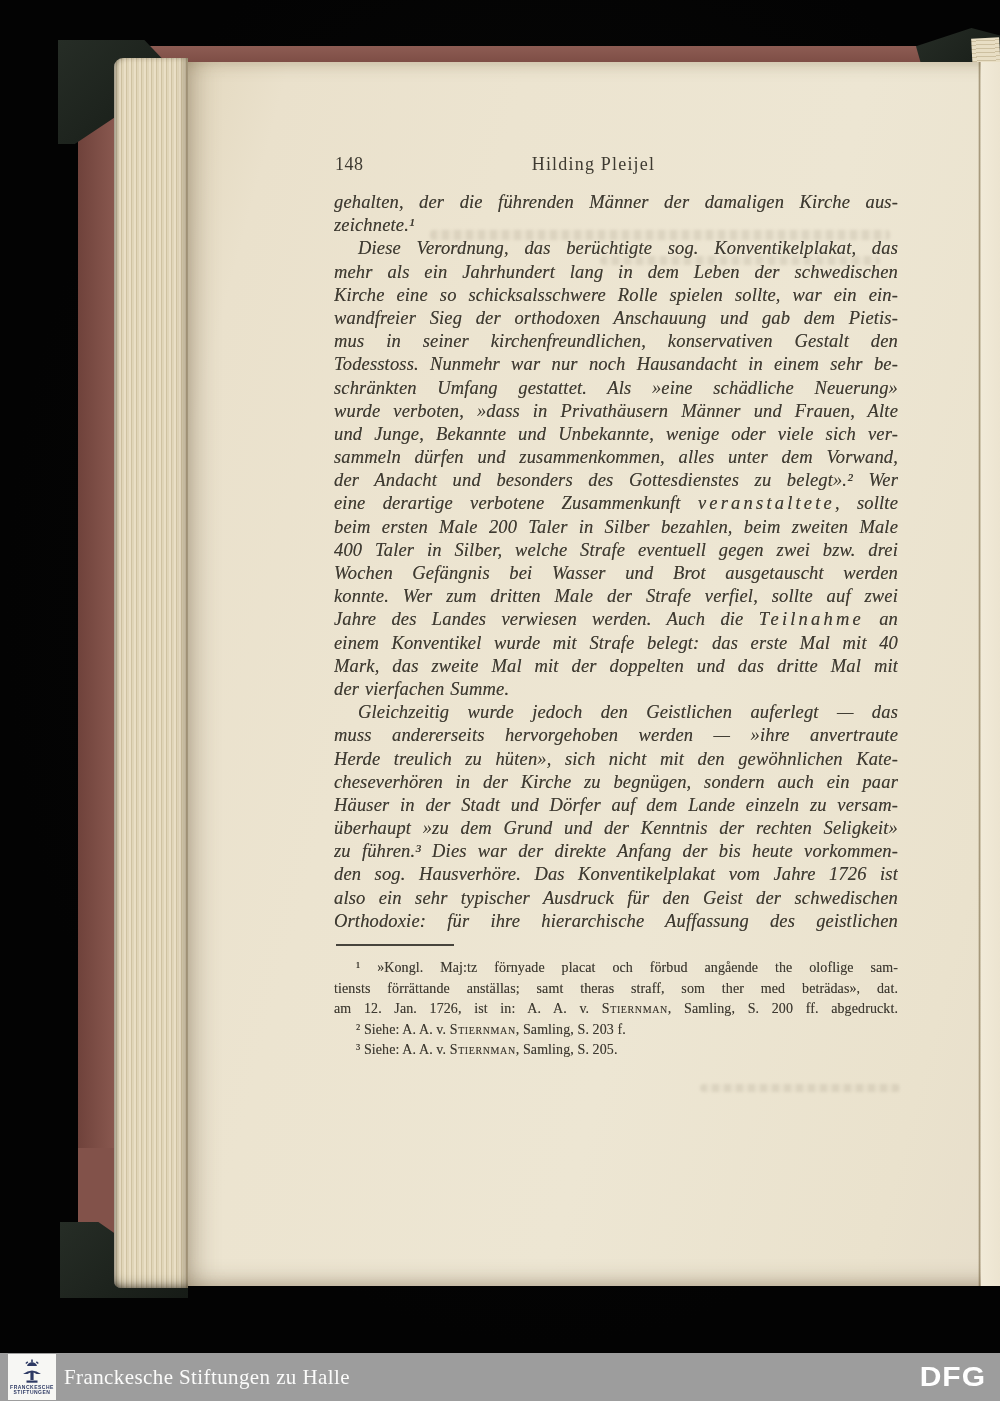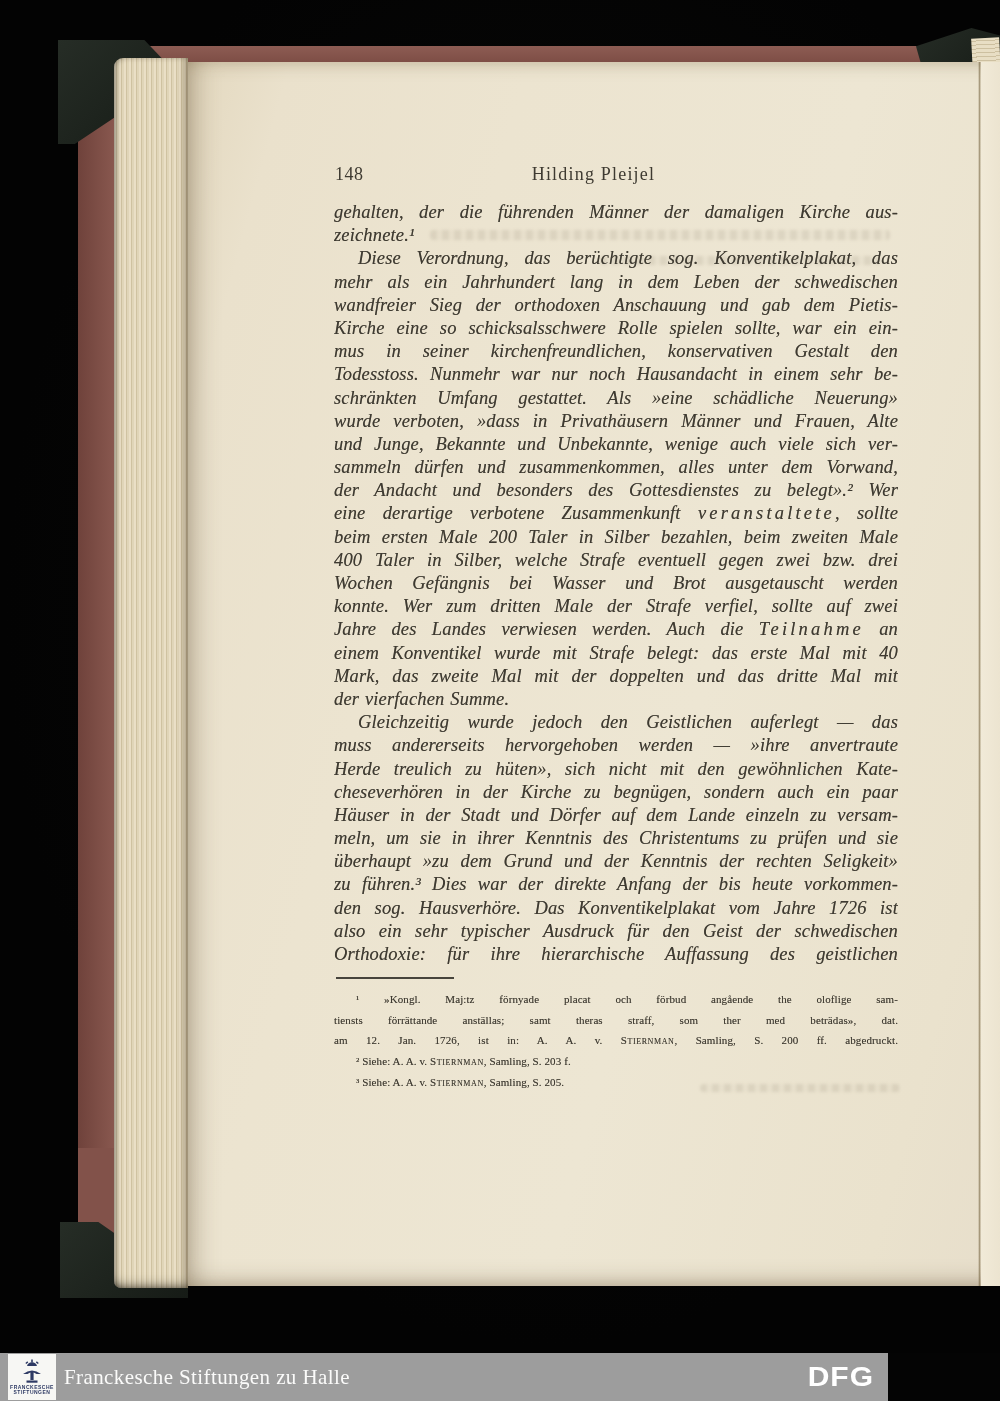--- a/index.html
+++ b/index.html
@@ -32,37 +32,37 @@
   .page{position:absolute;left:188px;top:62px;width:812px;height:1224px;
     background:linear-gradient(105deg,#e3d8bf 0%,#eae1cc 9%,var(--page) 30%,#ede6d3 60%,#eae2cd 88%,#e7decb 100%);
     box-shadow:inset 22px 0 26px -16px rgba(90,70,40,.35), inset 0 14px 18px -14px rgba(120,100,60,.35), inset 0 -16px 22px -14px rgba(90,70,40,.4);}
   .fold{position:absolute;left:790px;top:0;width:3px;height:100%;background:linear-gradient(90deg,rgba(120,100,60,.0),rgba(110,92,55,.55),rgba(120,100,60,.05));}
   .fold-right{position:absolute;left:793px;top:0;width:19px;height:100%;background:linear-gradient(90deg,#f1ead8,#ece4d0);}
 
   .ghost{position:absolute;border-radius:4px;filter:blur(1.6px);
     background:repeating-linear-gradient(90deg,rgba(75,62,42,.10) 0 7px,rgba(75,62,42,.02) 7px 12px);}
 
   
-  .content{position:absolute;left:146px;top:102px;width:564px;color:var(--text);}
+  .content{position:absolute;left:146px;top:92px;width:564px;color:var(--text);}
   .pagehead{position:relative;height:24px;font-size:18px;letter-spacing:.5px;}
   .pagenum{position:absolute;left:1px;top:0;}
   .runhead{position:absolute;left:46%;transform:translateX(-50%);top:0;letter-spacing:1.2px;}
   .bodytext{margin-top:14px;font-style:italic;}
   .line{height:23.2px;font-size:18.5px;letter-spacing:.15px;word-spacing:1px;white-space:normal;overflow:hidden;text-shadow:0 0 .5px rgba(62,58,49,.55);}
   .just{text-align:justify;text-align-last:justify;}
   .ind{text-indent:24px;}
   .spaced{letter-spacing:3.2px;}
   .sc{font-variant:small-caps;letter-spacing:.6px;}
   .fnrule{margin:10px 0 0 2px;width:118px;border-top:2px solid #47443c;}
   .footnotes{margin-top:14px;}
-  .fline{height:20.6px;font-size:11px;letter-spacing:.1px;text-shadow:0 0 .4px rgba(62,58,49,.5);}
+  .fline{height:20.6px;font-size:14px;letter-spacing:.1px;text-shadow:0 0 .4px rgba(62,58,49,.5);}
   .fline.ind{text-indent:22px;}
 
   
-  .bar{position:absolute;left:0;top:1353px;width:888px;height:48px;background:var(--bar);display:flex;align-items:center;}
+  .bar{position:absolute;left:0;top:1353px;width:1000px;height:48px;background:var(--bar);display:flex;align-items:center;}
   .logobox{position:absolute;left:8px;top:1px;width:48px;height:46px;background:#f7f7f4;display:flex;flex-direction:column;align-items:center;justify-content:center;cursor:pointer;}
   .logotext{font-family:"Liberation Sans",sans-serif;font-weight:bold;font-size:5px;line-height:5px;letter-spacing:.5px;color:var(--navy);text-align:center;}
   .inst{position:absolute;left:64px;font-size:21px;color:#fbfbfa;letter-spacing:.4px;}
   .dfg{position:absolute;right:14px;font-family:"Liberation Sans",sans-serif;font-weight:800;font-size:30px;letter-spacing:1px;color:#fff;transform:scaleY(.95);cursor:pointer;}
 </style>
 </head>
 <body>
 
 <div class="stage">
   <div class="cover-top"></div>
@@ -85,44 +85,43 @@
     <div class="content">
       <div class="pagehead">
         <span class="pagenum">148</span>
         <span class="runhead">Hilding Pleijel</span>
       </div>
       <div class="bodytext" id="bodytext">
           <div class="line just">gehalten, der die führenden Männer der damaligen Kirche aus-</div>
           <div class="line">zeichnete.¹</div>
           <div class="line just ind">Diese Verordnung, das berüchtigte sog. Konventikelplakat, das</div>
           <div class="line just">mehr als ein Jahrhundert lang in dem Leben der schwedischen</div>
+          <div class="line just">Kirche eine so schicksalsschwere Rolle spielen sollte, war ein ein-</div>
           <div class="line just">wandfreier Sieg der orthodoxen Anschauung und gab dem Pietis-</div>
-          <div class="line just">Kirche eine so schicksalsschwere Rolle spielen sollte, war ein ein-</div>
           <div class="line just">mus in seiner kirchenfreundlichen, konservativen Gestalt den</div>
           <div class="line just">Todesstoss. Nunmehr war nur noch Hausandacht in einem sehr be-</div>
           <div class="line just">schränkten Umfang gestattet. Als »eine schädliche Neuerung»</div>
           <div class="line just">wurde verboten, »dass in Privathäusern Männer und Frauen, Alte</div>
-          <div class="line just">und Junge, Bekannte und Unbekannte, wenige auch viele sich ver-</div>
+          <div class="line just">und Junge, Bekannte und Unbekannte, wenige oder viele sich ver-</div>
           <div class="line just">sammeln dürfen und zusammenkommen, alles unter dem Vorwand,</div>
           <div class="line just">der Andacht und besonders des Gottesdienstes zu belegt».² Wer</div>
           <div class="line just">eine derartige verbotene Zusammenkunft <span class="spaced">veranstaltete</span>, sollte</div>
           <div class="line just">beim ersten Male 200 Taler in Silber bezahlen, beim zweiten Male</div>
           <div class="line just">400 Taler in Silber, welche Strafe eventuell gegen zwei bzw. drei</div>
           <div class="line just">Wochen Gefängnis bei Wasser und Brot ausgetauscht werden</div>
           <div class="line just">konnte. Wer zum dritten Male der Strafe verfiel, sollte auf zwei</div>
           <div class="line just">Jahre des Landes verwiesen werden. Auch die <span class="spaced">Teilnahme</span> an</div>
           <div class="line just">einem Konventikel wurde mit Strafe belegt: das erste Mal mit 40</div>
           <div class="line just">Mark, das zweite Mal mit der doppelten und das dritte Mal mit</div>
           <div class="line">der vierfachen Summe.</div>
           <div class="line just ind">Gleichzeitig wurde jedoch den Geistlichen auferlegt — das</div>
           <div class="line just">muss andererseits hervorgehoben werden — »ihre anvertraute</div>
           <div class="line just">Herde treulich zu hüten», sich nicht mit den gewöhnlichen Kate-</div>
           <div class="line just">cheseverhören in der Kirche zu begnügen, sondern auch ein paar</div>
           <div class="line just">Häuser in der Stadt und Dörfer auf dem Lande einzeln zu versam-</div>
-          <div class="line just">meln, um sie in ihrer Kenntnis des Christentums zu prüfen und sie</div>
           <div class="line just">überhaupt »zu dem Grund und der Kenntnis der rechten Seligkeit»</div>
           <div class="line just">zu führen.³ Dies war der direkte Anfang der bis heute vorkommen-</div>
           <div class="line just">den sog. Hausverhöre. Das Konventikelplakat vom Jahre 1726 ist</div>
           <div class="line just">also ein sehr typischer Ausdruck für den Geist der schwedischen</div>
           <div class="line just">Orthodoxie: für ihre hierarchische Auffassung des geistlichen</div>
         </div>
       <div class="fnrule"></div>
       <div class="footnotes" id="footnotes">
           <div class="fline just ind">¹ »Kongl. Maj:tz förnyade placat och förbud angående the oloflige sam-</div>
           <div class="fline just">tiensts förrättande anställas; samt theras straff, som ther med beträdas», dat.</div>

